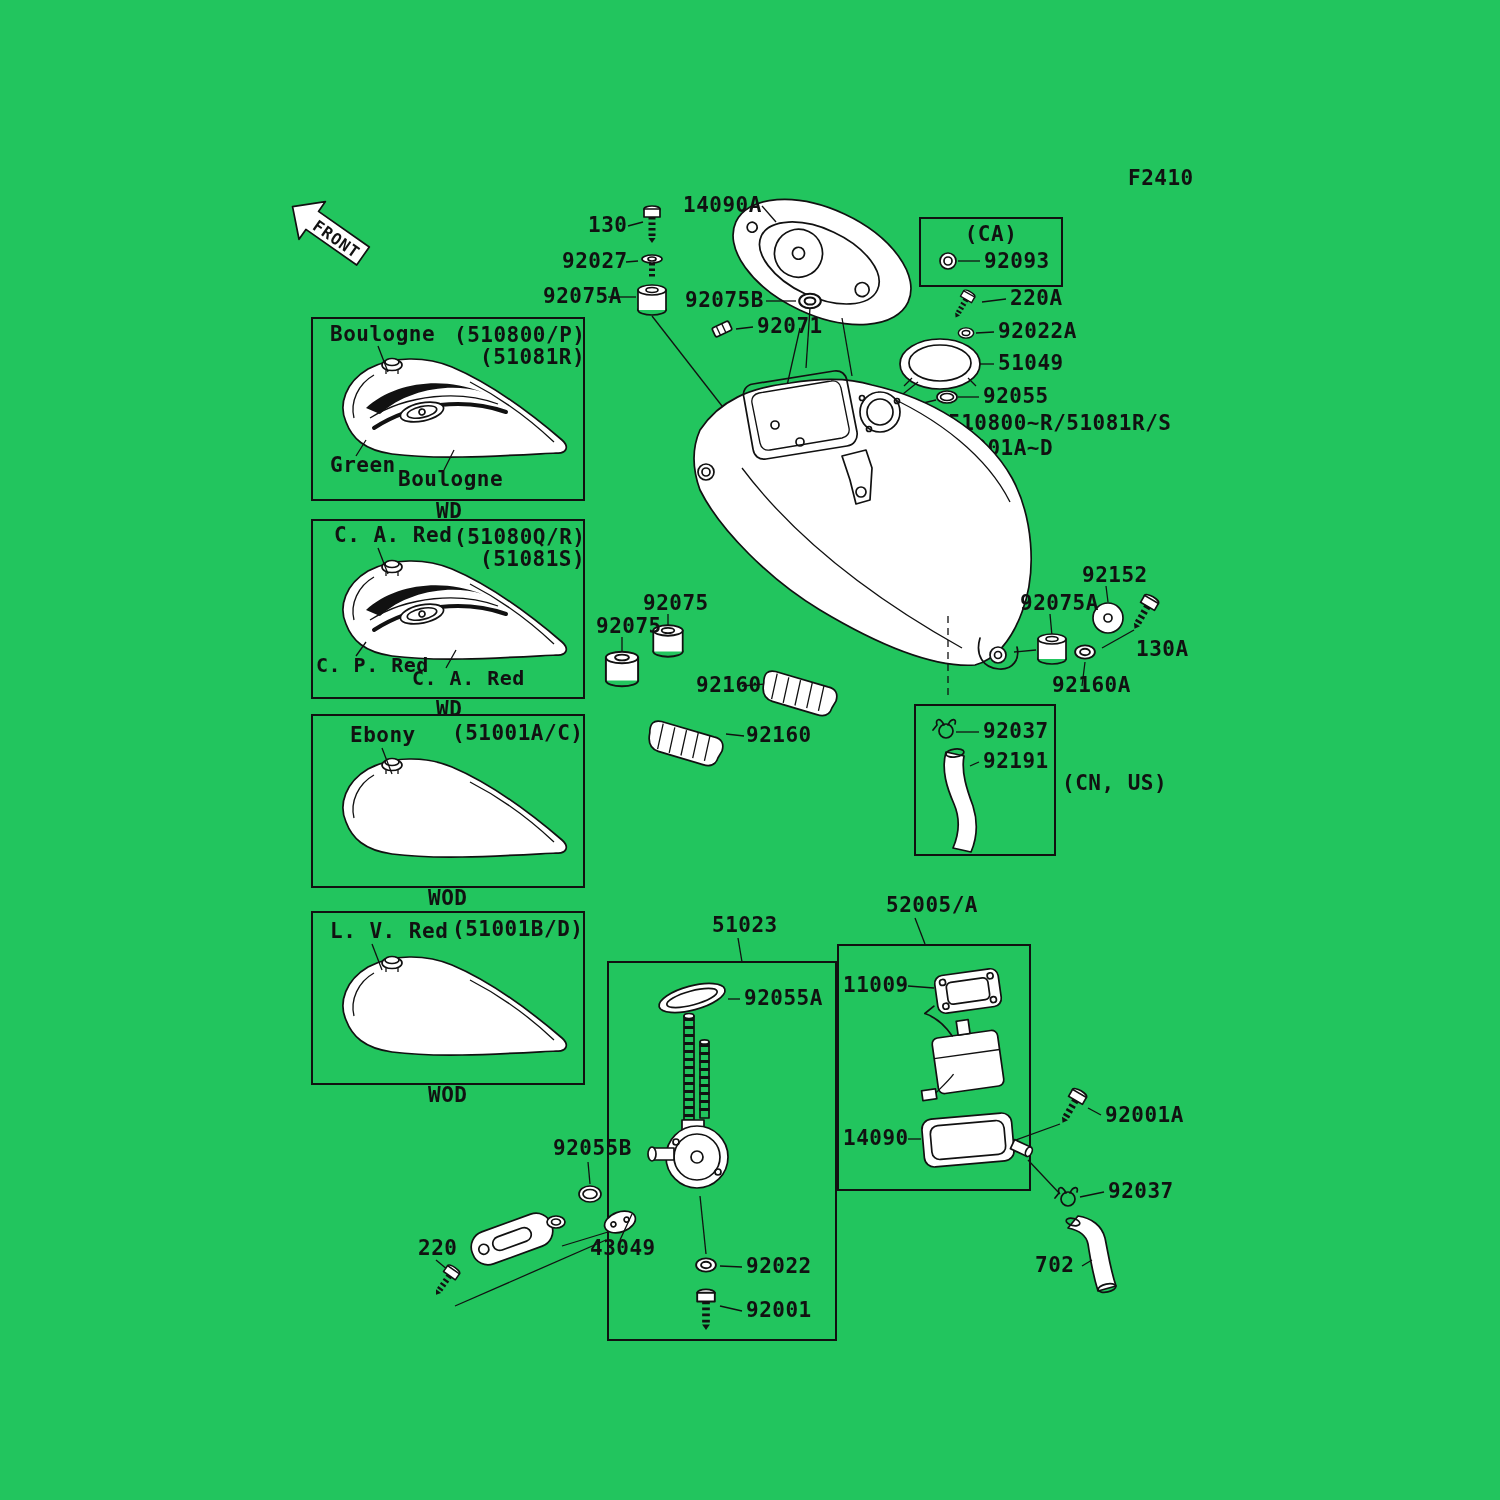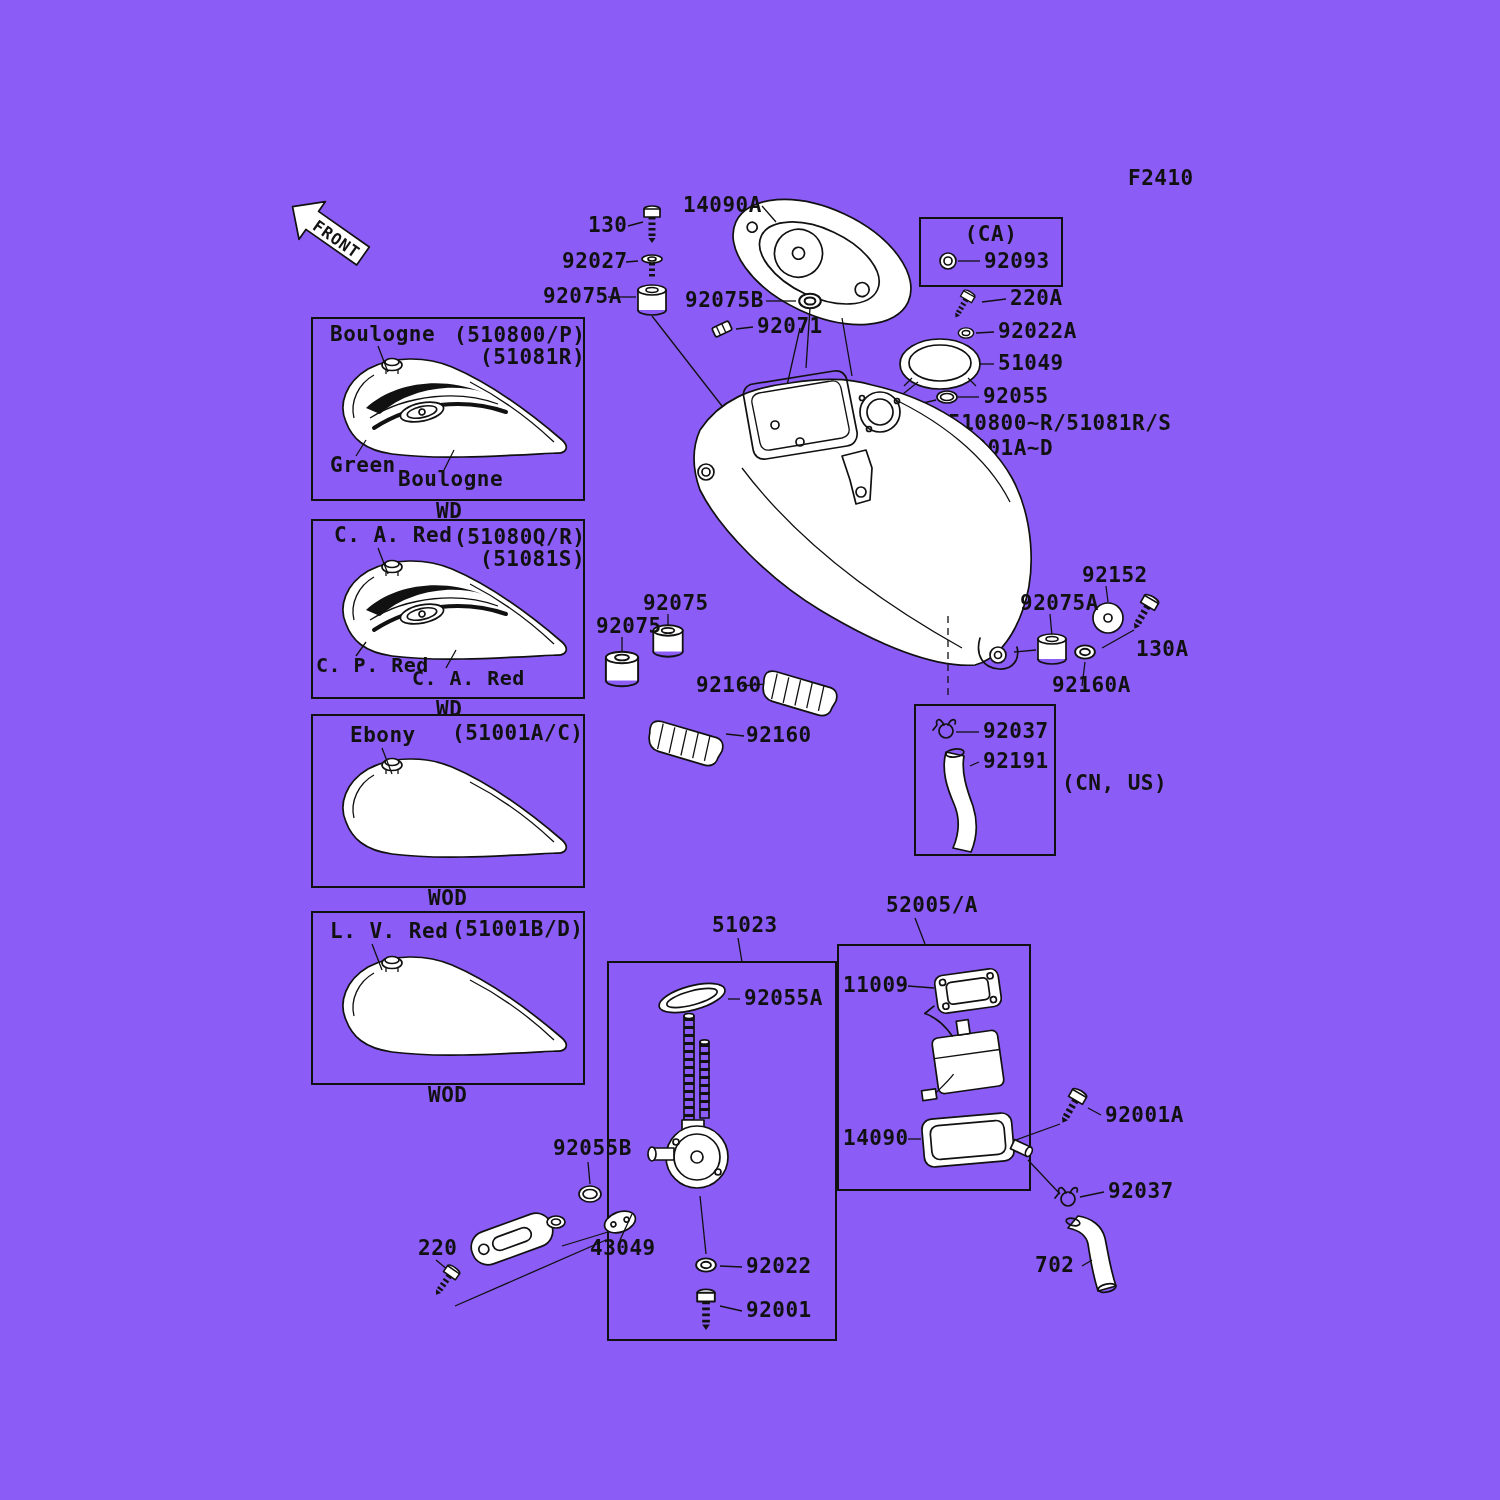--- a/index.html
+++ b/index.html
@@ -1,16 +1,16 @@
 <!DOCTYPE html>
 <html><head>
 <meta charset="utf-8">
 <style>
   html,body{margin:0;padding:0;background:#fff;}
-  #stage{position:relative;width:1500px;height:1500px;background:#8b5cf6;overflow:hidden;}
+  #stage{position:relative;width:1500px;height:1500px;background:#22c55e;overflow:hidden;}
   svg{position:absolute;top:0;left:0;}
   text{font-family:"DejaVu Sans Mono","Liberation Mono",monospace;font-weight:bold;font-size:21px;fill:#111;letter-spacing:.5px;}
   .ln{stroke:#111;stroke-width:1.3;fill:none;}
   .sh{stroke:#111;stroke-width:1.7;fill:none;stroke-linejoin:round;stroke-linecap:round;}
   .shf{stroke:#111;stroke-width:1.7;fill:#fff;stroke-linejoin:round;}
   .box{stroke:#111;stroke-width:2;fill:none;}
   .fill{fill:#111;stroke:none;}
   .thick{stroke:#111;stroke-width:4;fill:none;stroke-linecap:round;}
   .dash{stroke-dasharray:7 5;}
   .hatch{stroke:#111;stroke-width:10;stroke-dasharray:3 5;fill:none;}

